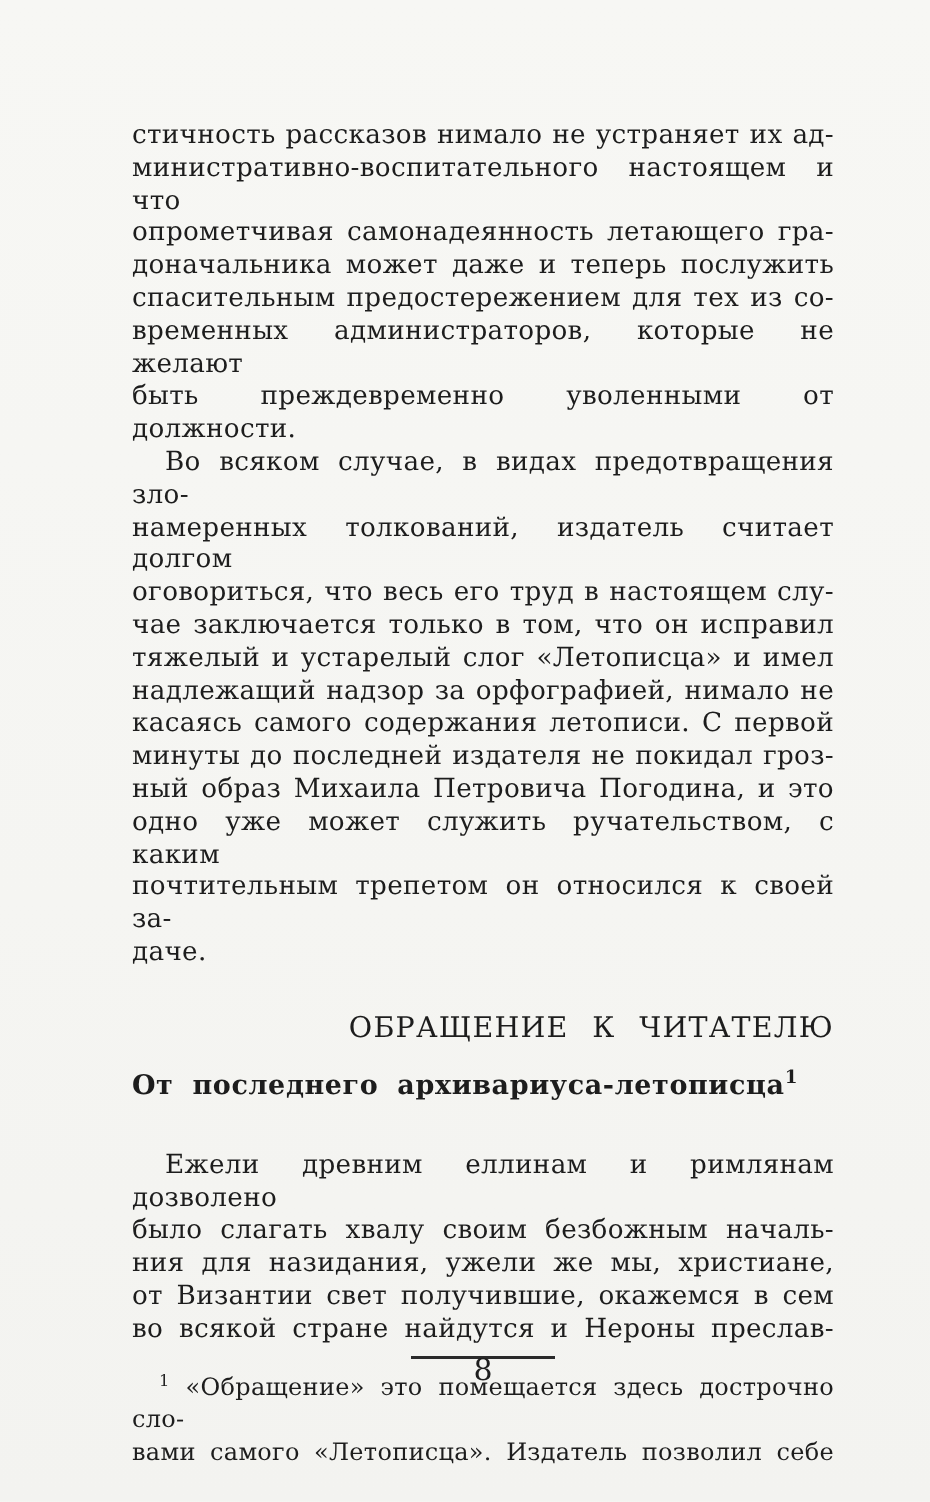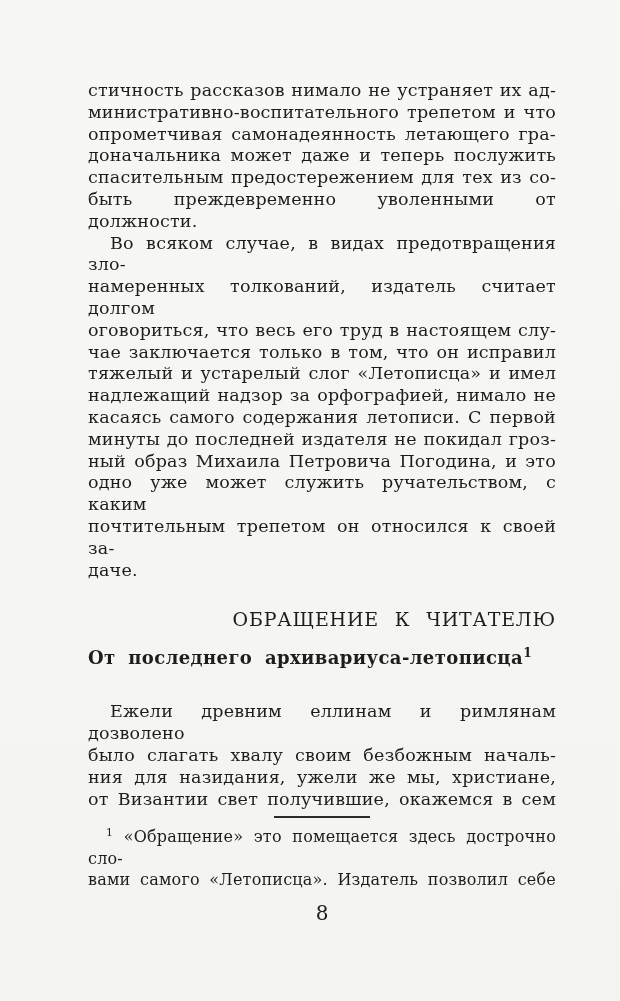--- a/index.html
+++ b/index.html
@@ -94,24 +94,25 @@
   }
 </style>
 </head>
 <body style="background: rgb(246, 246, 243); color: rgb(29, 29, 29);">
 
 <div class="page">
   <div class="textblock">
 
     <div class="para">
         <div class="line">стичность рассказов нимало не устраняет их ад-</div>
-        <div class="line">министративно-воспитательного трепетом и что</div>
+        <div class="line">министративно-воспитательного настоящем и что</div>
         <div class="line">опрометчивая самонадеянность летающего гра-</div>
         <div class="line">доначальника может даже и теперь послужить</div>
         <div class="line">спасительным предостережением для тех из со-</div>
+        <div class="line">временных администраторов, которые не желают</div>
         <div class="line">быть преждевременно уволенными от должности.</div>
       </div>
 
     <div class="para">
         <div class="line line-indent">Во всяком случае, в видах предотвращения зло-</div>
         <div class="line">намеренных толкований, издатель считает долгом</div>
         <div class="line">оговориться, что весь его труд в настоящем слу-</div>
         <div class="line">чае заключается только в том, что он исправил</div>
         <div class="line">тяжелый и устарелый слог «Летописца» и имел</div>
         <div class="line">надлежащий надзор за орфографией, нимало не</div>
@@ -125,20 +126,21 @@
 
     <h1 class="heading">ОБРАЩЕНИЕ К ЧИТАТЕЛЮ</h1>
 
     <div class="subheading"><span>От последнего архивариуса-летописца</span><span class="sup">1</span></div>
 
     <div class="para para-after-headings">
         <div class="line line-indent">Ежели древним еллинам и римлянам дозволено</div>
         <div class="line">было слагать хвалу своим безбожным началь-</div>
         <div class="line">ния для назидания, ужели же мы, христиане,</div>
         <div class="line">от Византии свет получившие, окажемся в сем</div>
+        <div class="line">во всякой стране найдутся и Нероны преслав-</div>
       </div>
 
     <hr class="fnrule">
 
     <div class="footnote">
         <div class="line line-indent"><span class="sup">1</span><span> «Обращение» это помещается здесь дострочно сло-</span></div>
         <div class="line"><span>вами самого «Летописца». Издатель позволил себе</span></div>
       </div>
 
   </div>

